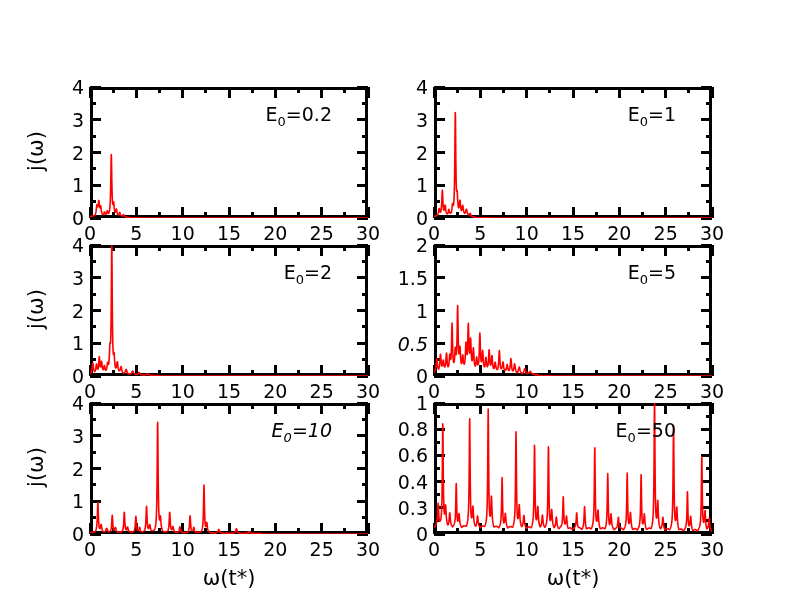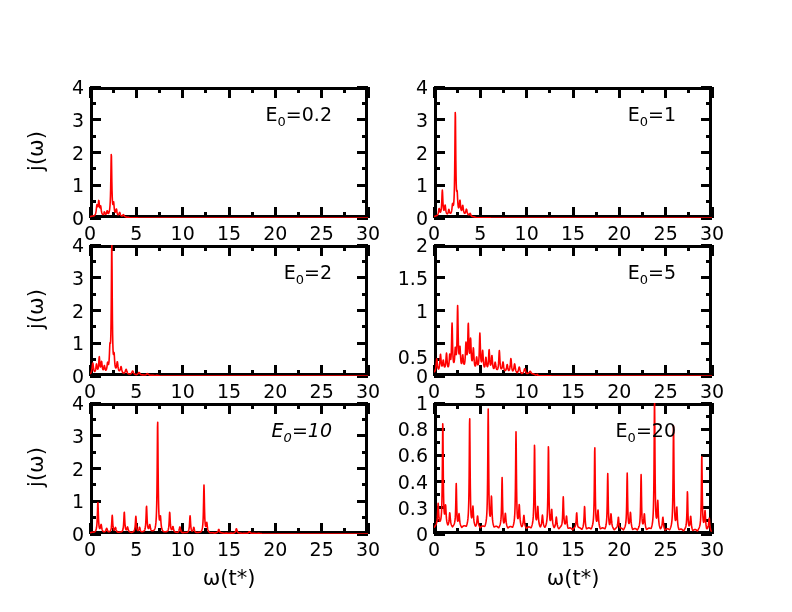--- a/index.html
+++ b/index.html
@@ -286,21 +286,21 @@
       <div class="annot" style="right: 36px; top: 16px;"><span>E</span><sub>0</sub><span>=5</span></div>
     </div>
     <div class="xlab" style="left: 434px; top: 380px;">0</div>
     <div class="xlab" style="left: 480.333px; top: 380px;">5</div>
     <div class="xlab" style="left: 526.667px; top: 380px;">10</div>
     <div class="xlab" style="left: 573px; top: 380px;">15</div>
     <div class="xlab" style="left: 619.333px; top: 380px;">20</div>
     <div class="xlab" style="left: 665.667px; top: 380px;">25</div>
     <div class="xlab" style="left: 712px; top: 380px;">30</div>
     <div class="ylab" style="left: 382px; width: 46px; top: 376px;">0</div>
-    <div class="ylab" style="left: 382px; width: 46px; top: 357px;">0.5</div>
+    <div class="ylab" style="left: 382px; width: 46px; top: 344px; font-style: italic;">0.5</div>
     <div class="ylab" style="left: 382px; width: 46px; top: 310.5px;">1</div>
     <div class="ylab" style="left: 382px; width: 46px; top: 277.75px;">1.5</div>
     <div class="ylab" style="left: 382px; width: 46px; top: 245px;">2</div>
     <div class="panel" style="left: 90px; top: 403px; width: 278px; height: 131px;">
       <div class="frame"></div>
       <div class="ticklayer">
         <div class="tk" style="left: -1.5px; top: 0px; width: 3px; height: 11px;"></div>
         <div class="tk" style="left: -1.5px; bottom: 0px; width: 3px; height: 11px;"></div>
         <div class="tk" style="left: 21.6667px; top: 0px; width: 3px; height: 6px;"></div>
         <div class="tk" style="left: 21.6667px; bottom: 0px; width: 3px; height: 6px;"></div>
@@ -410,21 +410,21 @@
         <div class="tk" style="top: 24.7px; left: 0px; height: 3px; width: 11px;"></div>
         <div class="tk" style="top: 24.7px; right: 0px; height: 3px; width: 11px;"></div>
         <div class="tk" style="top: 11.6px; left: 0px; height: 3px; width: 6px;"></div>
         <div class="tk" style="top: 11.6px; right: 0px; height: 3px; width: 6px;"></div>
         <div class="tk" style="top: -1.5px; left: 0px; height: 3px; width: 11px;"></div>
         <div class="tk" style="top: -1.5px; right: 0px; height: 3px; width: 11px;"></div>
       </div>
       <svg class="plotsvg" viewBox="0 0 278 131" preserveAspectRatio="none">
         <polyline points="0.00,124.73 0.20,124.41 0.40,124.09 0.60,123.77 0.79,123.44 0.99,123.12 1.19,122.79 1.39,122.47 1.59,122.13 1.79,121.78 1.99,121.41 2.18,120.98 2.38,120.49 2.58,119.87 2.78,119.06 2.98,117.96 3.18,116.40 3.38,114.15 3.57,110.90 3.77,106.61 3.97,102.19 4.17,100.20 4.37,102.44 4.57,107.10 4.77,111.25 4.96,114.18 5.16,116.09 5.36,117.25 5.56,117.91 5.76,118.21 5.96,118.25 6.16,118.07 6.35,117.71 6.55,117.16 6.75,116.36 6.95,115.27 7.15,113.76 7.35,111.63 7.55,108.54 7.74,103.93 7.94,96.78 8.14,85.37 8.34,67.25 8.54,41.86 8.74,20.71 8.94,25.95 9.13,51.29 9.33,74.66 9.53,89.95 9.73,99.31 9.93,104.98 10.13,108.36 10.33,110.24 10.52,110.97 10.72,110.70 10.92,109.37 11.12,106.95 11.32,103.89 11.52,101.85 11.72,102.85 11.91,106.39 12.11,110.34 12.31,113.56 12.51,115.91 12.71,117.62 12.91,118.89 13.11,119.85 13.30,120.59 13.50,121.18 13.70,121.63 13.90,121.86 14.10,121.56 14.30,121.12 14.50,120.49 14.69,119.62 14.89,118.39 15.09,116.65 15.29,114.31 15.49,111.64 15.69,109.80 15.89,110.20 16.08,112.47 16.28,115.09 16.48,117.22 16.68,118.78 16.88,119.91 17.08,120.76 17.28,121.42 17.47,121.96 17.67,122.43 17.87,122.83 18.07,123.20 18.27,123.52 18.47,123.82 18.67,123.63 18.86,123.37 19.06,123.09 19.26,122.79 19.46,122.46 19.66,122.11 19.86,121.72 20.06,121.29 20.25,120.78 20.45,120.17 20.65,119.38 20.85,118.33 21.05,116.84 21.25,114.63 21.45,111.20 21.64,105.72 21.84,97.19 22.04,86.43 22.24,80.62 22.44,86.71 22.64,97.72 22.84,106.48 23.03,112.14 23.23,115.35 23.43,117.07 23.63,117.93 23.83,118.19 24.03,117.92 24.23,117.12 24.42,115.70 24.62,113.68 24.82,111.55 25.02,110.62 25.22,111.79 25.42,114.18 25.62,116.52 25.81,118.33 26.01,119.67 26.21,120.65 26.41,121.42 26.61,122.04 26.81,122.57 27.01,123.03 27.20,123.46 27.40,123.85 27.60,124.21 27.80,124.37 28.00,124.20 28.20,124.02 28.40,123.83 28.59,123.65 28.79,123.48 28.99,123.32 29.19,123.17 29.39,123.04 29.59,122.94 29.79,122.86 29.98,122.80 30.18,122.77 30.38,122.77 30.58,122.78 30.78,122.82 30.98,122.87 31.18,122.93 31.37,123.00 31.57,123.07 31.77,123.13 31.97,123.18 32.17,123.21 32.37,123.14 32.57,122.58 32.76,121.96 32.96,121.27 33.16,120.48 33.36,119.56 33.56,118.47 33.76,117.13 33.96,115.42 34.15,113.18 34.35,110.09 34.55,105.65 34.75,98.99 34.95,88.59 35.15,72.04 35.35,47.39 35.54,20.96 35.74,15.68 35.94,38.14 36.14,65.06 36.34,84.35 36.54,96.56 36.74,104.26 36.93,109.24 37.13,112.11 37.33,113.77 37.53,114.62 37.73,114.79 37.93,114.29 38.13,113.04 38.32,110.87 38.52,107.78 38.72,104.53 38.92,103.13 39.12,104.99 39.32,108.73 39.52,112.37 39.71,115.17 39.91,117.20 40.11,118.67 40.31,119.78 40.51,120.64 40.71,121.33 40.91,121.90 41.10,122.38 41.30,122.77 41.50,123.10 41.70,123.07 41.90,122.74 42.10,122.30 42.30,121.74 42.49,120.98 42.69,119.95 42.89,118.53 43.09,116.63 43.29,114.47 43.49,112.99 43.69,113.30 43.88,115.13 44.08,117.24 44.28,118.97 44.48,120.25 44.68,121.19 44.88,121.92 45.08,122.50 45.27,122.99 45.47,123.43 45.67,123.83 45.87,124.19 46.07,124.54 46.27,124.72 46.47,124.54 46.66,124.34 46.86,124.14 47.06,123.95 47.26,123.76 47.46,123.59 47.66,123.43 47.86,123.30 48.05,123.19 48.25,123.10 48.45,123.03 48.65,122.99 48.85,122.98 49.05,122.98 49.25,123.01 49.44,123.05 49.64,123.11 49.84,123.17 50.04,123.23 50.24,123.29 50.44,123.33 50.64,123.35 50.83,123.32 51.03,122.75 51.23,122.13 51.43,121.43 51.63,120.63 51.83,119.72 52.03,118.63 52.22,117.30 52.42,115.64 52.62,113.46 52.82,110.50 53.02,106.32 53.22,100.12 53.42,90.54 53.61,75.33 53.81,51.78 54.01,22.13 54.21,5.98 54.41,22.25 54.61,52.00 54.81,75.62 55.00,90.85 55.20,100.38 55.40,106.44 55.60,109.99 55.80,112.01 56.00,113.02 56.20,113.18 56.39,112.50 56.59,110.82 56.79,107.82 56.99,103.18 57.19,97.34 57.39,93.14 57.59,94.44 57.78,100.24 57.98,106.46 58.18,111.24 58.38,114.59 58.58,116.94 58.78,118.64 58.98,119.93 59.17,120.94 59.37,121.78 59.57,122.49 59.77,123.11 59.97,123.66 60.17,123.92 60.37,123.88 60.56,123.81 60.76,123.73 60.96,123.64 61.16,123.55 61.36,123.46 61.56,123.39 61.76,123.33 61.95,123.30 62.15,123.28 62.35,123.29 62.55,123.33 62.75,123.39 62.95,123.48 63.15,123.58 63.34,123.71 63.54,123.86 63.74,124.02 63.94,124.19 64.14,124.36 64.34,124.54 64.54,124.70 64.73,124.75 64.93,124.38 65.13,124.00 65.33,123.58 65.53,123.13 65.73,122.64 65.93,122.09 66.12,121.45 66.32,120.68 66.52,119.72 66.72,118.44 66.92,116.66 67.12,114.05 67.32,110.03 67.51,103.65 67.71,93.77 67.91,81.32 68.11,74.59 68.31,81.56 68.51,94.23 68.71,104.31 68.90,110.86 69.10,115.00 69.30,117.67 69.50,118.97 69.70,119.63 69.90,119.85 70.10,119.71 70.29,119.19 70.49,118.23 70.69,116.71 70.89,114.54 71.09,112.01 71.29,110.28 71.49,110.78 71.68,113.15 71.88,115.84 72.08,118.05 72.28,119.68 72.48,120.87 72.68,121.78 72.88,122.50 73.07,123.09 73.27,123.61 73.47,124.07 73.67,124.49 73.87,124.88 74.07,124.91 74.27,124.76 74.46,124.59 74.66,124.42 74.86,124.25 75.06,124.10 75.26,123.95 75.46,123.82 75.66,123.71 75.85,123.63 76.05,123.57 76.25,123.53 76.45,123.52 76.65,123.54 76.85,123.57 77.05,123.63 77.24,123.71 77.44,123.80 77.64,123.89 77.84,123.99 78.04,124.09 78.24,124.18 78.44,124.24 78.63,124.08 78.83,123.58 79.03,123.03 79.23,122.42 79.43,121.74 79.63,120.97 79.83,120.06 80.02,118.97 80.22,117.60 80.42,115.83 80.62,113.43 80.82,110.04 81.02,105.02 81.22,97.27 81.41,84.95 81.61,65.88 81.81,41.86 82.01,28.79 82.21,42.02 82.41,66.20 82.61,85.39 82.80,97.79 83.00,105.56 83.20,110.45 83.40,113.17 83.60,114.76 83.80,115.53 84.00,115.63 84.19,115.07 84.39,113.76 84.59,111.52 84.79,108.20 84.99,104.27 85.19,101.60 85.39,102.46 85.58,106.27 85.78,110.60 85.98,114.10 86.18,116.66 86.38,118.49 86.58,119.84 86.78,120.87 86.97,121.68 87.17,122.34 87.37,122.87 87.57,123.32 87.77,123.67 87.97,123.52 88.17,123.21 88.36,122.79 88.56,122.23 88.76,121.50 88.96,120.49 89.16,119.08 89.36,117.16 89.56,114.79 89.75,112.73 89.95,112.37 90.15,114.03 90.35,116.45 90.55,118.58 90.75,120.19 90.95,121.37 91.14,122.26 91.34,122.96 91.54,123.53 91.74,124.03 91.94,124.48 92.14,124.88 92.34,125.26 92.53,125.32 92.73,125.16 92.93,124.99 93.13,124.81 93.33,124.64 93.53,124.47 93.73,124.33 93.92,124.19 94.12,124.08 94.32,124.00 94.52,123.94 94.72,123.90 94.92,123.89 95.12,123.91 95.31,123.95 95.51,124.02 95.71,124.10 95.91,124.20 96.11,124.31 96.31,124.43 96.51,124.55 96.70,124.66 96.90,124.75 97.10,124.67 97.30,124.21 97.50,123.71 97.70,123.17 97.90,122.57 98.09,121.90 98.29,121.13 98.49,120.22 98.69,119.10 98.89,117.68 99.09,115.78 99.29,113.14 99.48,109.31 99.68,103.46 99.88,94.23 100.08,79.65 100.28,59.28 100.48,42.31 100.68,46.49 100.87,66.77 101.07,85.67 101.27,98.37 101.47,106.34 101.67,111.37 101.87,114.13 102.07,115.75 102.26,116.58 102.46,116.78 102.66,116.40 102.86,115.36 103.06,113.52 103.26,110.71 103.46,107.07 103.65,103.87 103.85,103.44 104.05,106.33 104.25,110.43 104.45,114.01 104.65,116.68 104.85,118.60 105.04,120.00 105.24,121.05 105.44,121.87 105.64,122.53 105.84,123.06 106.04,123.50 106.24,123.86 106.43,123.75 106.63,123.44 106.83,123.03 107.03,122.50 107.23,121.81 107.43,120.88 107.63,119.60 107.82,117.84 108.02,115.56 108.22,113.23 108.42,112.14 108.62,113.19 108.82,115.48 109.02,117.73 109.21,119.47 109.41,120.73 109.61,121.64 109.81,122.33 110.01,122.87 110.21,123.30 110.41,123.66 110.60,123.95 110.80,124.20 111.00,124.14 111.20,123.78 111.40,123.37 111.60,122.91 111.80,122.38 111.99,121.77 112.19,121.06 112.39,120.20 112.59,119.14 112.79,117.77 112.99,115.93 113.19,113.37 113.38,109.62 113.58,103.90 113.78,94.84 113.98,80.52 114.18,60.49 114.38,43.82 114.58,47.97 114.77,67.96 114.97,86.60 115.17,99.14 115.37,107.02 115.57,111.92 115.77,114.68 115.97,116.34 116.16,117.22 116.36,117.52 116.56,117.27 116.76,116.45 116.96,114.91 117.16,112.52 117.36,109.40 117.55,106.67 117.75,106.34 117.95,108.87 118.15,112.46 118.35,115.61 118.55,117.96 118.75,119.67 118.94,120.92 119.14,121.88 119.34,122.64 119.54,123.25 119.74,123.76 119.94,124.19 120.14,124.55 120.33,124.35 120.53,124.06 120.73,123.69 120.93,123.21 121.13,122.60 121.33,121.77 121.53,120.64 121.72,119.08 121.92,117.06 122.12,115.01 122.32,114.07 122.52,115.04 122.72,117.11 122.92,119.15 123.11,120.75 123.31,121.93 123.51,122.81 123.71,123.49 123.91,124.05 124.11,124.53 124.31,124.95 124.50,125.33 124.70,125.68 124.90,125.66 125.10,125.45 125.30,125.24 125.50,125.01 125.70,124.78 125.89,124.55 126.09,124.32 126.29,124.09 126.49,123.85 126.69,123.61 126.89,123.35 127.09,123.07 127.28,122.72 127.48,122.29 127.68,121.73 127.88,120.93 128.08,119.78 128.28,118.03 128.48,115.33 128.67,111.09 128.87,104.82 129.07,97.48 129.27,93.82 129.47,97.68 129.67,104.94 129.87,111.10 130.06,115.21 130.26,117.77 130.46,119.33 130.66,120.25 130.86,120.75 131.06,120.92 131.26,120.82 131.45,120.42 131.65,119.65 131.85,118.40 132.05,116.59 132.25,114.46 132.45,113.07 132.65,113.68 132.84,115.97 133.04,118.55 133.24,120.68 133.44,122.29 133.64,123.49 133.84,124.42 134.04,125.09 134.23,125.21 134.43,125.25 134.63,125.23 134.83,125.18 135.03,125.12 135.23,125.05 135.43,124.99 135.62,124.94 135.82,124.90 136.02,124.89 136.22,124.90 136.42,124.94 136.62,125.01 136.82,125.10 137.01,125.22 137.21,125.36 137.41,125.53 137.61,125.71 137.81,125.92 138.01,126.13 138.21,126.36 138.40,126.59 138.60,126.82 138.80,126.62 139.00,126.35 139.20,126.08 139.40,125.81 139.60,125.55 139.79,125.30 139.99,125.05 140.19,124.80 140.39,124.55 140.59,124.30 140.79,124.02 140.99,123.70 141.18,123.29 141.38,122.76 141.58,122.01 141.78,120.89 141.98,119.21 142.18,116.70 142.38,113.37 142.57,110.31 142.77,109.93 142.97,112.83 143.17,116.72 143.37,119.67 143.57,121.51 143.77,122.68 143.96,123.40 144.16,123.86 144.36,124.14 144.56,124.31 144.76,124.42 144.96,124.50 145.16,124.57 145.35,124.63 145.55,124.70 145.75,124.78 145.95,124.88 146.15,124.99 146.35,125.12 146.55,125.27 146.74,125.43 146.94,125.61 147.14,125.79 147.34,125.97 147.54,126.15 147.74,126.32 147.94,126.30 148.13,125.93 148.33,125.52 148.53,125.07 148.73,124.56 148.93,123.97 149.13,123.25 149.33,122.32 149.52,121.07 149.72,119.28 149.92,116.61 150.12,112.65 150.32,107.55 150.52,103.63 150.72,104.63 150.91,109.52 151.11,114.47 151.31,118.08 151.51,120.53 151.71,122.21 151.91,123.42 152.11,124.34 152.30,125.07 152.50,125.65 152.70,125.67 152.90,125.63 153.10,125.55 153.30,125.45 153.50,125.34 153.69,125.22 153.89,125.12 154.09,125.03 154.29,124.95 154.49,124.90 154.69,124.87 154.89,124.87 155.08,124.88 155.28,124.93 155.48,124.99 155.68,125.08 155.88,125.19 156.08,125.31 156.28,125.44 156.47,125.57 156.67,125.70 156.87,125.83 157.07,125.93 157.27,125.63 157.47,125.19 157.67,124.72 157.86,124.21 158.06,123.66 158.26,123.04 158.46,122.34 158.66,121.52 158.86,120.52 159.06,119.26 159.25,117.60 159.45,115.32 159.65,112.03 159.85,107.09 160.05,99.34 160.25,86.99 160.45,68.57 160.64,48.82 160.84,44.92 161.04,61.83 161.24,82.08 161.44,96.60 161.64,105.80 161.84,111.35 162.03,114.61 162.23,116.58 162.43,117.70 162.63,118.19 162.83,118.14 163.03,117.53 163.23,116.27 163.42,114.19 163.62,111.28 163.82,108.24 164.02,106.94 164.22,108.69 164.42,112.19 164.62,115.60 164.81,118.25 165.01,120.18 165.21,121.61 165.41,122.70 165.61,123.57 165.81,124.28 166.01,124.90 166.20,125.44 166.40,125.79 166.60,125.73 166.80,125.64 167.00,125.54 167.20,125.42 167.40,125.30 167.59,125.19 167.79,125.09 167.99,125.01 168.19,124.94 168.39,124.90 168.59,124.88 168.79,124.88 168.98,124.91 169.18,124.95 169.38,125.02 169.58,125.11 169.78,125.21 169.98,125.32 170.18,125.44 170.37,125.55 170.57,125.65 170.77,125.72 170.97,125.76 171.17,125.28 171.37,124.71 171.57,124.06 171.76,123.30 171.96,122.39 172.16,121.24 172.36,119.74 172.56,117.67 172.76,114.68 172.96,110.13 173.15,102.96 173.35,91.92 173.55,78.05 173.75,70.50 173.95,78.09 174.15,92.00 174.35,103.05 174.54,110.21 174.74,114.72 174.94,117.62 175.14,119.52 175.34,120.76 175.54,121.52 175.74,121.50 175.93,120.92 176.13,119.83 176.33,118.11 176.53,115.67 176.73,112.81 176.93,110.83 177.13,111.29 177.32,113.79 177.52,116.65 177.72,118.96 177.92,120.64 178.12,121.84 178.32,122.73 178.52,123.42 178.71,123.98 178.91,124.46 179.11,124.88 179.31,125.27 179.51,125.64 179.71,125.99 179.91,126.33 180.10,126.65 180.30,126.75 180.50,126.54 180.70,126.33 180.90,126.12 181.10,125.90 181.30,125.69 181.49,125.49 181.69,125.29 181.89,125.09 182.09,124.90 182.29,124.70 182.49,124.49 182.69,124.24 182.88,123.93 183.08,123.51 183.28,122.92 183.48,122.05 183.68,120.75 183.88,118.88 184.08,116.51 184.27,114.47 184.47,114.30 184.67,116.36 184.87,119.15 185.07,121.17 185.27,122.59 185.47,123.50 185.66,124.08 185.86,124.44 186.06,124.66 186.26,124.80 186.46,124.90 186.66,124.96 186.86,125.02 187.05,125.08 187.25,125.15 187.45,125.24 187.65,125.34 187.85,125.46 188.05,125.60 188.25,125.75 188.44,125.91 188.64,126.09 188.84,126.27 189.04,126.45 189.24,126.63 189.44,126.80 189.64,126.51 189.83,126.15 190.03,125.78 190.23,125.38 190.43,124.96 190.63,124.50 190.83,124.00 191.03,123.44 191.22,122.78 191.42,121.97 191.62,120.94 191.82,119.55 192.02,117.59 192.22,114.69 192.42,110.18 192.61,103.00 192.81,91.84 193.01,77.78 193.21,70.17 193.41,78.06 193.61,92.39 193.81,103.79 194.00,111.17 194.20,115.52 194.40,118.00 194.60,119.45 194.80,120.23 195.00,120.51 195.20,120.36 195.39,119.79 195.59,118.69 195.79,116.92 195.99,114.38 196.19,111.40 196.39,109.40 196.59,110.05 196.78,112.94 196.98,116.22 197.18,118.91 197.38,120.89 197.58,122.34 197.78,123.44 197.98,124.31 198.17,125.02 198.37,125.62 198.57,126.15 198.77,126.45 198.97,126.38 199.17,126.28 199.37,126.17 199.56,126.05 199.76,125.93 199.96,125.82 200.16,125.73 200.36,125.65 200.56,125.59 200.76,125.55 200.95,125.54 201.15,125.56 201.35,125.61 201.55,125.68 201.75,125.77 201.95,125.89 202.15,126.03 202.34,126.18 202.54,126.35 202.74,126.53 202.94,126.70 203.14,126.88 203.34,127.00 203.54,126.66 203.73,126.30 203.93,125.92 204.13,125.53 204.33,125.11 204.53,124.66 204.73,124.17 204.93,123.62 205.12,122.98 205.32,122.19 205.52,121.19 205.72,119.84 205.92,117.93 206.12,115.10 206.32,110.70 206.51,103.69 206.71,92.81 206.91,79.08 207.11,71.66 207.31,79.37 207.51,93.38 207.71,104.52 207.90,111.74 208.10,115.90 208.30,118.33 208.50,119.76 208.70,120.53 208.90,120.83 209.10,120.72 209.29,120.21 209.49,119.21 209.69,117.61 209.89,115.29 210.09,112.57 210.29,110.73 210.49,111.34 210.68,114.00 210.88,117.02 211.08,119.49 211.28,121.32 211.48,122.66 211.68,123.68 211.88,124.49 212.07,125.15 212.27,125.71 212.47,126.20 212.67,126.38 212.87,126.28 213.07,126.15 213.27,126.01 213.46,125.86 213.66,125.72 213.86,125.58 214.06,125.45 214.26,125.34 214.46,125.25 214.66,125.18 214.85,125.13 215.05,125.10 215.25,125.09 215.45,125.10 215.65,125.13 215.85,125.17 216.05,125.22 216.24,125.28 216.44,125.33 216.64,125.36 216.84,125.38 217.04,125.36 217.24,125.17 217.44,124.55 217.63,123.86 217.83,123.08 218.03,122.19 218.23,121.14 218.43,119.87 218.63,118.31 218.83,116.31 219.02,113.66 219.22,110.00 219.42,104.73 219.62,96.81 219.82,84.41 220.02,64.71 220.22,35.35 220.41,3.87 220.61,0.00 220.81,24.26 221.01,56.26 221.21,79.17 221.41,93.66 221.61,102.78 221.80,108.63 222.00,111.98 222.20,113.97 222.40,114.96 222.60,115.12 222.80,114.41 223.00,112.66 223.19,109.56 223.39,104.94 223.59,99.78 223.79,97.41 223.99,100.38 224.19,106.16 224.39,111.48 224.58,115.37 224.78,118.09 224.98,120.01 225.18,121.42 225.38,122.50 225.58,123.35 225.78,124.06 225.97,124.65 226.17,125.15 226.37,125.58 226.57,125.59 226.77,125.39 226.97,125.13 227.17,124.80 227.36,124.38 227.56,123.84 227.76,123.12 227.96,122.15 228.16,120.78 228.36,118.90 228.56,116.59 228.75,114.59 228.95,114.28 229.15,116.00 229.35,118.48 229.55,120.67 229.75,122.33 229.95,123.56 230.14,124.49 230.34,125.22 230.54,125.83 230.74,126.35 230.94,126.81 231.14,127.01 231.34,126.89 231.53,126.75 231.73,126.60 231.93,126.45 232.13,126.30 232.33,126.16 232.53,126.04 232.73,125.94 232.92,125.86 233.12,125.80 233.32,125.77 233.52,125.76 233.72,125.78 233.92,125.83 234.12,125.89 234.31,125.98 234.51,126.08 234.71,126.20 234.91,126.32 235.11,126.45 235.31,126.57 235.51,126.67 235.70,126.67 235.90,126.24 236.10,125.78 236.30,125.28 236.50,124.74 236.70,124.16 236.90,123.50 237.09,122.76 237.29,121.89 237.49,120.83 237.69,119.52 237.89,117.81 238.09,115.50 238.29,112.24 238.48,107.46 238.68,100.13 238.88,88.50 239.08,70.10 239.28,44.36 239.48,22.91 239.68,28.23 239.87,53.91 240.07,77.85 240.27,93.93 240.47,103.58 240.67,109.50 240.87,113.19 241.07,115.47 241.26,116.79 241.46,117.38 241.66,117.31 241.86,116.53 242.06,114.85 242.26,112.03 242.46,108.08 242.65,104.41 242.85,103.98 243.05,107.57 243.25,112.37 243.45,116.36 243.65,119.24 243.85,121.28 244.04,122.77 244.24,123.91 244.44,124.82 244.64,125.57 244.84,126.21 245.04,126.46 245.24,126.47 245.43,126.44 245.63,126.38 245.83,126.31 246.03,126.24 246.23,126.17 246.43,126.12 246.63,126.08 246.82,126.06 247.02,126.06 247.22,126.09 247.42,126.14 247.62,126.22 247.82,126.32 248.02,126.45 248.21,126.60 248.41,126.77 248.61,126.96 248.81,127.16 249.01,127.36 249.21,127.58 249.41,127.79 249.60,127.81 249.80,127.51 250.00,127.20 250.20,126.88 250.40,126.56 250.60,126.22 250.80,125.88 250.99,125.52 251.19,125.13 251.39,124.69 251.59,124.16 251.79,123.52 251.99,122.67 252.19,121.49 252.38,119.76 252.58,117.11 252.78,112.88 252.98,106.15 253.18,96.72 253.38,88.89 253.58,90.98 253.77,100.61 253.97,109.59 254.17,115.61 254.37,118.95 254.57,120.92 254.77,122.04 254.97,122.62 255.16,122.81 255.36,122.68 255.56,122.24 255.76,121.42 255.96,120.10 256.16,118.17 256.36,115.72 256.55,113.59 256.75,113.32 256.95,115.29 257.15,118.08 257.35,120.55 257.55,122.41 257.75,123.79 257.94,124.83 258.14,125.65 258.34,126.32 258.54,126.89 258.74,127.39 258.94,127.43 259.14,127.34 259.33,127.22 259.53,127.10 259.73,126.97 259.93,126.85 260.13,126.74 260.33,126.65 260.53,126.57 260.72,126.52 260.92,126.49 261.12,126.50 261.32,126.52 261.52,126.58 261.72,126.66 261.92,126.76 262.11,126.89 262.31,127.04 262.51,127.20 262.71,127.38 262.91,127.56 263.11,127.74 263.31,127.92 263.50,127.82 263.70,127.48 263.90,127.13 264.10,126.78 264.30,126.41 264.50,126.04 264.70,125.66 264.89,125.25 265.09,124.81 265.29,124.33 265.49,123.78 265.69,123.13 265.89,122.32 266.09,121.28 266.28,119.87 266.48,117.88 266.68,114.97 266.88,110.53 267.08,103.50 267.28,92.23 267.48,75.35 267.67,57.23 267.87,53.70 268.07,69.17 268.27,87.34 268.47,100.22 268.67,108.21 268.87,113.08 269.06,116.07 269.26,117.88 269.46,118.89 269.66,119.32 269.86,119.22 270.06,118.57 270.26,117.24 270.45,115.05 270.65,111.98 270.85,108.77 271.05,107.44 271.25,109.39 271.45,113.22 271.65,116.94 271.84,119.83 272.04,121.93 272.24,123.46 272.44,124.60 272.64,125.47 272.84,125.65 273.04,125.68 273.23,125.60 273.43,125.41 273.63,125.12 273.83,124.70 274.03,124.12 274.23,123.30 274.43,122.14 274.62,120.49 274.82,118.33 275.02,116.12 275.22,115.16 275.42,116.33 275.62,118.75 275.82,121.13 276.01,123.00 276.21,124.38 276.41,125.43 276.61,126.25 276.81,126.92 277.01,127.49 277.21,127.98 277.40,128.07 277.60,127.98 277.80,127.87 278.00,127.76" fill="none" stroke="#ff0000" stroke-width="1.6" stroke-linejoin="round"></polyline>
       </svg>
-      <div class="annot" style="right: 36px; top: 16px;"><span>E</span><sub>0</sub><span>=20</span></div>
+      <div class="annot" style="right: 36px; top: 16px;"><span>E</span><sub>0</sub><span>=50</span></div>
     </div>
     <div class="xlab" style="left: 434px; top: 538px;">0</div>
     <div class="xlab" style="left: 480.333px; top: 538px;">5</div>
     <div class="xlab" style="left: 526.667px; top: 538px;">10</div>
     <div class="xlab" style="left: 573px; top: 538px;">15</div>
     <div class="xlab" style="left: 619.333px; top: 538px;">20</div>
     <div class="xlab" style="left: 665.667px; top: 538px;">25</div>
     <div class="xlab" style="left: 712px; top: 538px;">30</div>
     <div class="ylab" style="left: 382px; width: 46px; top: 534px;">0</div>
     <div class="ylab" style="left: 382px; width: 46px; top: 507.8px;">0.3</div>

